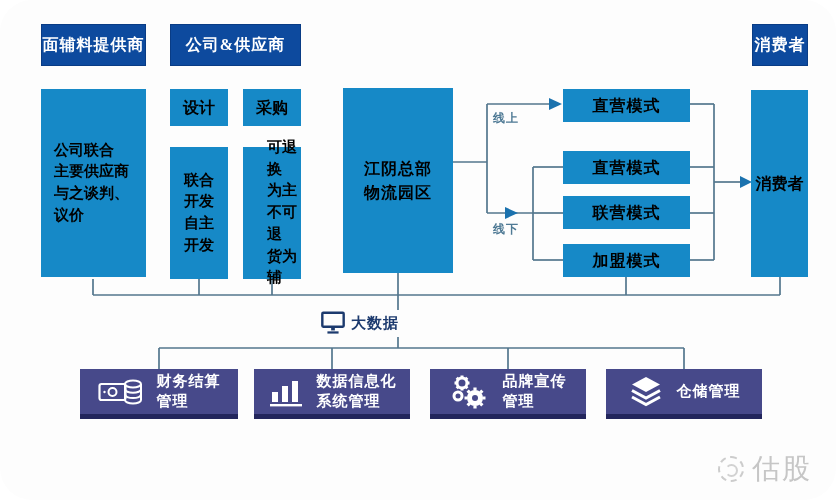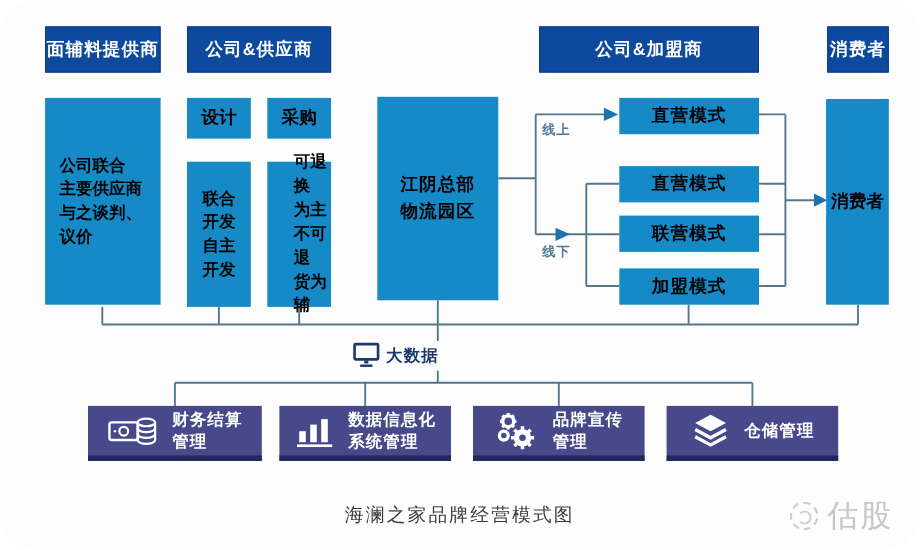--- a/index.html
+++ b/index.html
@@ -1,18 +1,18 @@
 <!DOCTYPE html>
 <html><head>
 <meta charset="utf-8">
 <style>
   html,body{margin:0;padding:0;background:#fff;}
   .canvas{
     position:relative;width:836px;height:500px;background:#fdfdfd;
-    font-family:Liberation Sans, sans-serif;overflow:hidden;border-radius:32px;
+    font-family:Liberation Serif, serif;overflow:hidden;border-radius:32px;
   }
   .wires{position:absolute;left:0;top:0;width:836px;height:500px;}
   .hdr{
     position:absolute;top:24px;height:42px;background:#0d4a9e;color:#fff;
     font-weight:bold;font-size:16px;letter-spacing:1px;
     display:flex;align-items:center;justify-content:center;
     border:1px solid #093c85;box-sizing:border-box;
   }
   .bx{
     position:absolute;background:#1689c7;color:#000000;font-weight:bold;
@@ -97,21 +97,20 @@
     </g>
     <g fill="#1b72ae">
       <polygon points="549,98 562,104 549,110"></polygon>
       <polygon points="505,207 518,213 505,219"></polygon>
       <polygon points="740,176 752,182 740,188"></polygon>
     </g>
   </svg>
 
   <div class="hdr" style="left:41px;width:105px">面辅料提供商</div>
   <div class="hdr" style="left:170px;width:131px">公司&amp;供应商</div>
-  <div class="hdr" style="left:490px;width:200px">公司&amp;加盟商</div>
   <div class="hdr" style="left:752px;width:56px">消费者</div>
 
   <div class="bx left" style="left:41px;top:89px;width:105px;height:188px;font-size:15px;padding-left:13px">公司联合
 主要供应商
 与之谈判、
 议价</div>
 
   <div class="bx" style="left:170px;top:89px;width:58px;height:37px;font-size:16px">设计</div>
   <div class="bx" style="left:243px;top:89px;width:58px;height:37px;font-size:16px">采购</div>
   <div class="bx left" style="left:170px;top:147px;width:58px;height:132px;font-size:15px;padding-left:14px">联合
@@ -191,20 +190,19 @@
 
   <div class="mg" style="left:606px;width:156px">
     <svg width="36" height="32" viewBox="0 0 36 32">
       <polygon points="18,1 32,8.5 18,16 4,8.5" fill="#fff"></polygon>
       <path d="M4,14.5 L18,22 L32,14.5" fill="none" stroke="#fff" stroke-width="3"></path>
       <path d="M4,21 L18,28.5 L32,21" fill="none" stroke="#fff" stroke-width="3"></path>
     </svg>
     <span class="txt">仓储管理</span>
   </div>
 
-  <div class="caption">海澜之家品牌经营模式图</div>
 
   <div class="watermark">
     <span class="wm-circle"></span>
     <span>估股</span>
   </div>
 
 </div>
 
 </body></html>

